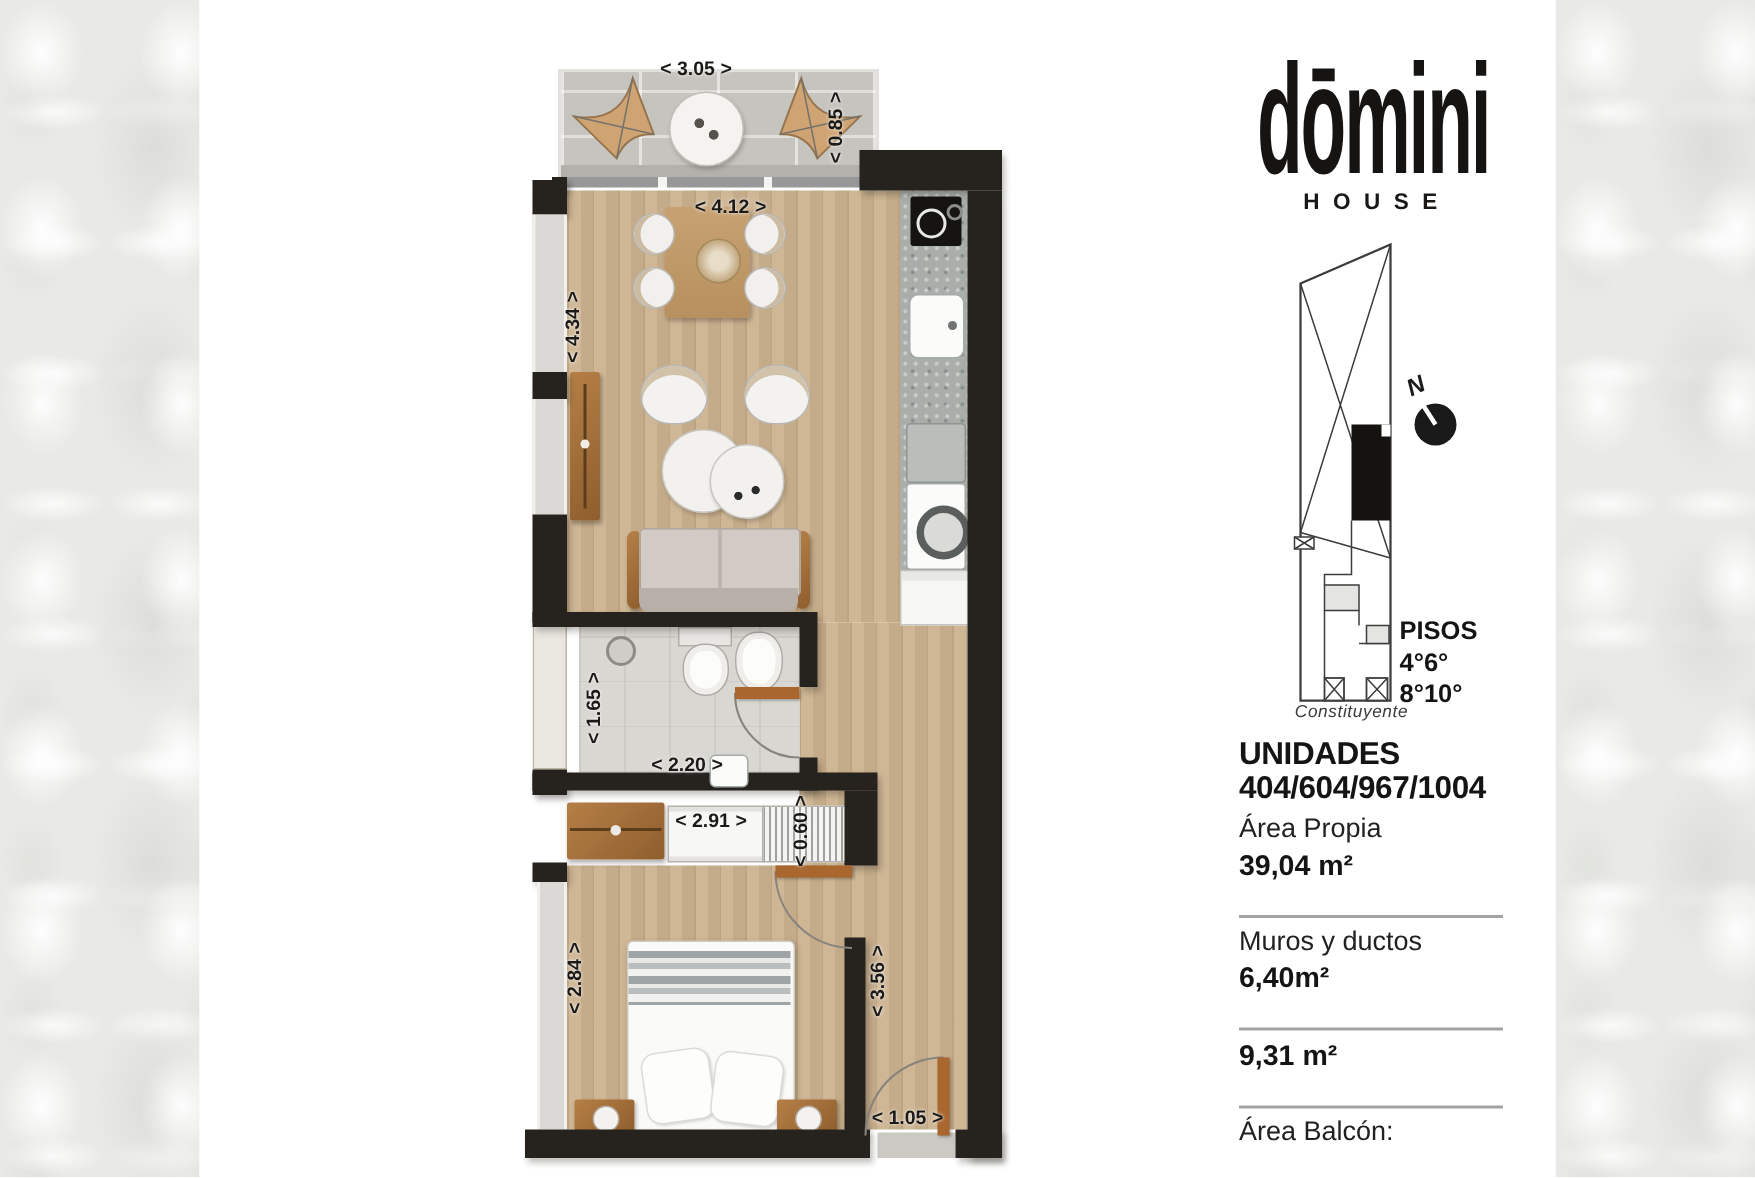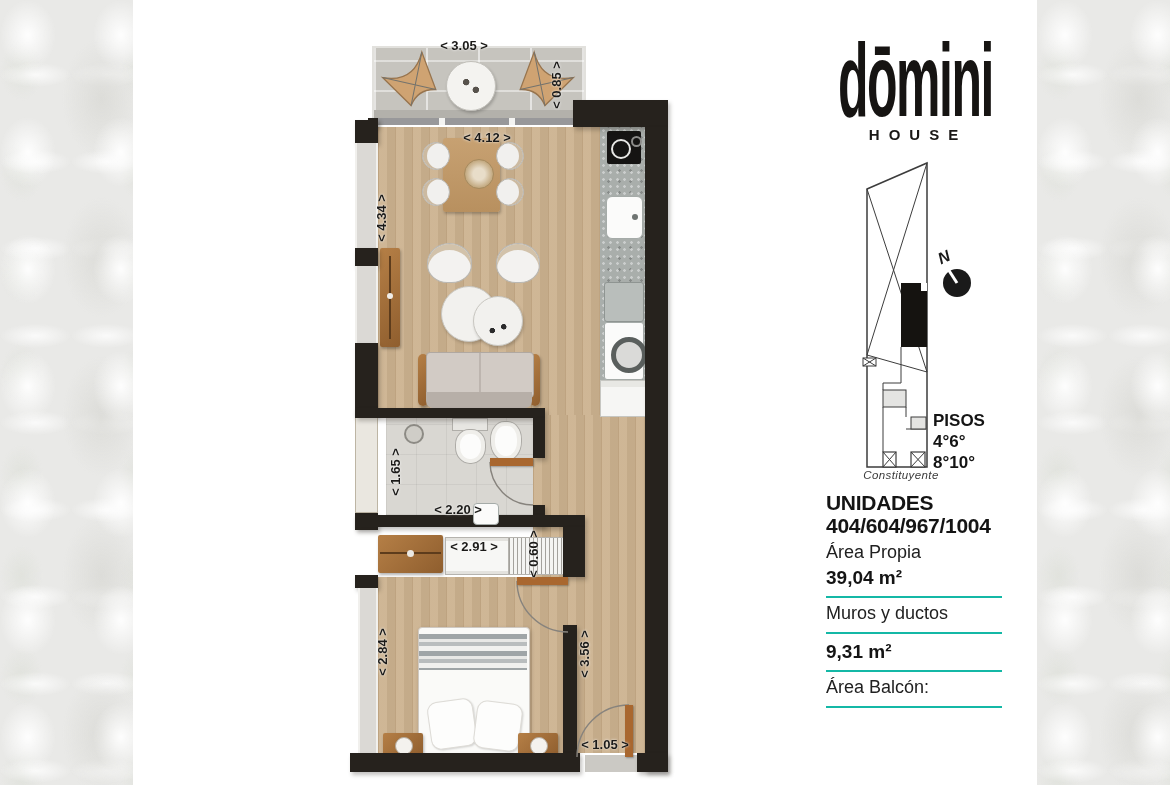--- a/index.html
+++ b/index.html
@@ -42,21 +42,21 @@
   .marble{background-color:#f2f1ee;border:1px solid #c9c7c1;border-radius:50%;box-shadow:1px 2px 3px rgba(0,0,0,.18);}
   .whitebox{background:#fbfbfa;border:1px solid #a5aba8;border-radius:4px;}
   
   .brand{font-size:104px;line-height:1;font-weight:700;letter-spacing:-3px;color:#161412;
          transform:scaleX(.48);transform-origin:left top;white-space:nowrap;}
   .house{font-size:15px;font-weight:700;letter-spacing:9px;margin-right:-9px;text-align:center;color:#1a1816;}
   .pisos div{font-size:17px;line-height:21px;font-weight:800;color:#141414;}
   .street{font-size:11.5px;color:#3b3b3b;text-align:center;letter-spacing:.4px;font-style:italic;}
   .units-title{font-size:21px;line-height:23px;font-weight:700;letter-spacing:-.3px;color:#141414;}
   .size-line{font-size:23px;font-weight:700;color:#141414;margin-top:11px;padding-bottom:9px;border-bottom:2px solid #3e3e3e;}
-  .stat{border-bottom:2px solid #14b8a6;padding:4px 0 7px 0;}
+  .stat{border-bottom:2px solid #a3a3a3;padding:4px 0 21px 0;}
   .stat .lbl{font-size:18px;line-height:23px;font-weight:400;color:#212121;}
   .stat .val{font-size:19px;line-height:23px;font-weight:700;color:#141414;margin-top:2px;}
 </style>
 </head>
 <body>
 
 <div id="canvas">
 
   <div class="abs foliage" style="left:0;top:0;width:133px;height:785px"></div>
   <div class="abs foliage" style="left:1037px;top:0;width:133px;height:785px"></div>
@@ -239,20 +239,21 @@
   <div class="abs" style="left:826px;top:491px;width:176px">
     <div class="units-title">UNIDADES</div>
     <div class="units-title">404/604/967/1004</div>
 
     <div class="stat">
       <div class="lbl">Área Propia</div>
       <div class="val">39,04 m²</div>
     </div>
     <div class="stat">
       <div class="lbl">Muros y ductos</div>
+      <div class="val">6,40m²</div>
     </div>
     <div class="stat">
       <div class="val">9,31 m²</div>
     </div>
     <div class="stat">
       <div class="lbl">Área Balcón:</div>
 
     </div>
   </div>
 

